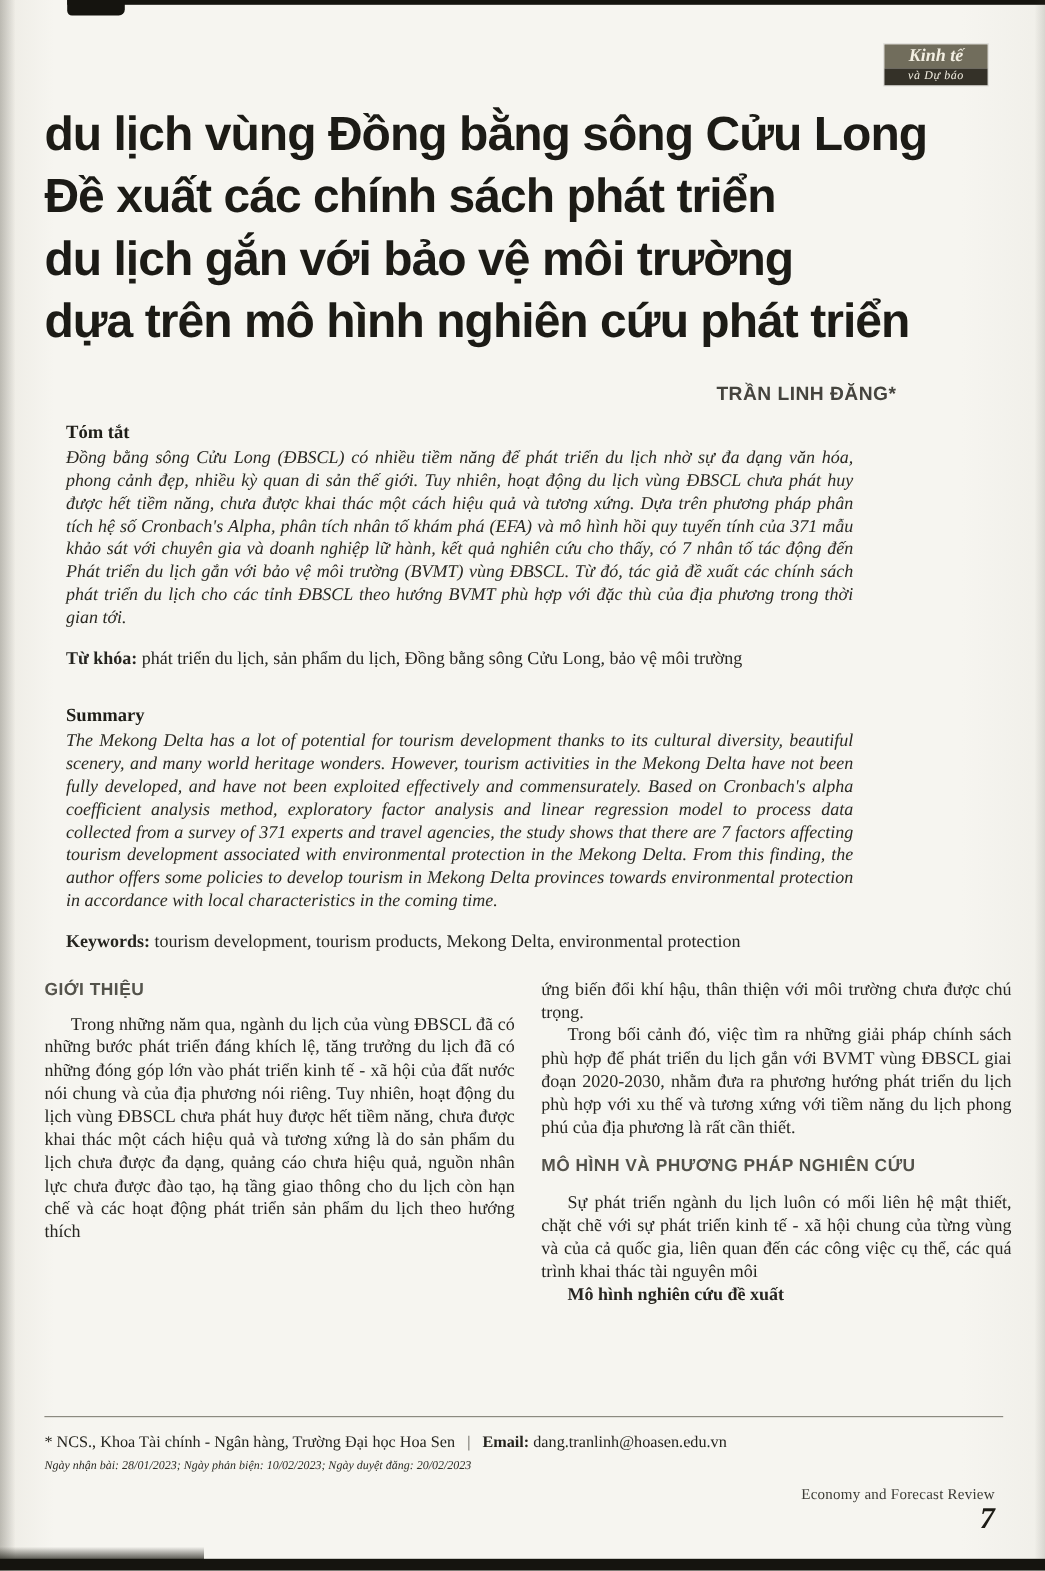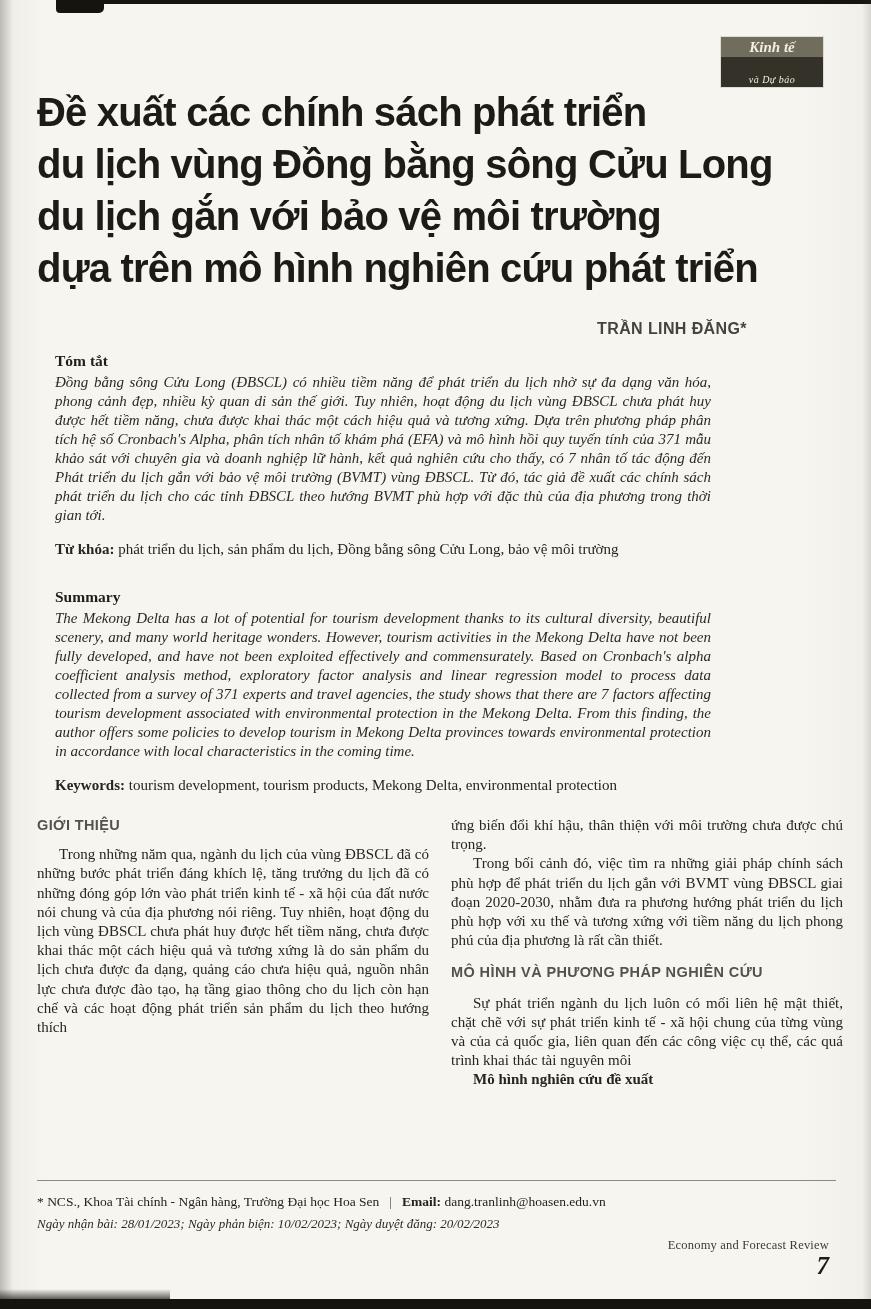--- a/index.html
+++ b/index.html
@@ -21,26 +21,26 @@
   .art-bottom-band { bottom: 0; left: 0; right: 0; height: 10px; }
   .art-bottom-left { bottom: 8px; left: 0; width: 170px; height: 12px;
     background: linear-gradient(to top, rgba(20,20,12,0.8), rgba(20,20,12,0)); }
   .art-left-edge { top: 0; bottom: 0; left: 0; width: 13px;
     background: linear-gradient(to right, rgba(60,58,48,0.28), rgba(60,58,48,0)); }
   .art-right-edge { top: 0; bottom: 0; right: 0; width: 9px;
     background: linear-gradient(to left, rgba(60,58,48,0.14), rgba(60,58,48,0)); }
 
   
   .badge {
-    position: absolute; top: 37px; right: 48px; width: 102px;
+    position: absolute; top: 37px; right: 48px; width: 86px;
     text-align: center; color: #f3efe2;
     box-shadow: 0 0 0 1px rgba(0,0,0,0.10);
   }
   .badge-top { background: #716d5c; font-size: 15px; font-weight: 700; font-style: italic; padding: 2px 4px 1px; }
-  .badge-bottom { background: #343128; font-size: 10px; font-style: italic; padding: 17px 4px 2px; letter-spacing: 0.5px; }
+  .badge-bottom { background: #343128; font-size: 10px; font-style: italic; padding: 1px 4px 2px; letter-spacing: 0.5px; }
 
   
   .title {
     margin: 86px 35px 0 37px;
     font-family: "Liberation Sans", sans-serif;
     font-weight: 700; font-size: 40px; line-height: 1.3;
     letter-spacing: -0.8px; color: #1c1b16;
   }
   .title span { display: block; }
   .author {
@@ -74,21 +74,21 @@
   .bold-sub { font-weight: 700; }
 
   
   .footnote {
     position: absolute; left: 37px; right: 35px; top: 1180px;
     border-top: 1px solid #8c8a80; padding-top: 13px; font-size: 13.5px;
   }
   .fn-line1 { color: #24231d; }
   .fn-sep { margin: 0 10px; color: #55544c; }
   .fn-email-label { font-weight: 700; }
-  .fn-line2 { font-style: italic; margin-top: 6px; font-size: 13px; color: #2a2922; }
+  .fn-line2 { font-style: italic; margin-top: 6px; font-size: 10px; color: #2a2922; }
 
   
   .page-footer {
     position: absolute; left: 37px; right: 42px; top: 1238px;
     display: flex; justify-content: space-between; align-items: flex-end; height: 28px; flex-direction: column;
   }
   .journal-name { font-size: 12.5px; color: #3c3b34; letter-spacing: 0.2px; }
   .page-number { font-size: 25px; font-weight: 700; font-style: italic; color: #1d1c16; line-height: 1; }
 </style>
 </head>
@@ -102,22 +102,22 @@
   <div class="art-right-edge" style="position:absolute;"></div>
   <div class="art-bottom-left" style="position:absolute;"></div>
   <div class="art art-bottom-band"></div>
 
   <div class="badge">
     <div class="badge-top">Kinh tế</div>
     <div class="badge-bottom">và Dự báo</div>
   </div>
 
   <h1 class="title">
+    <span>du lịch vùng Đồng bằng sông Cửu Long</span>
     <span>Đề xuất các chính sách phát triển</span>
-    <span>du lịch vùng Đồng bằng sông Cửu Long</span>
     <span>du lịch gắn với bảo vệ môi trường</span>
     <span>dựa trên mô hình nghiên cứu phát triển</span>
   </h1>
 
   <div class="author">TRẦN LINH ĐĂNG*</div>
 
   <div class="abstract-block">
     <div class="block-heading">Tóm tắt</div>
     <p class="abs-body">Đồng bằng sông Cửu Long (ĐBSCL) có nhiều tiềm năng để phát triển du lịch nhờ sự đa dạng văn hóa, phong cảnh đẹp, nhiều kỳ quan di sản thế giới. Tuy nhiên, hoạt động du lịch vùng ĐBSCL chưa phát huy được hết tiềm năng, chưa được khai thác một cách hiệu quả và tương xứng. Dựa trên phương pháp phân tích hệ số Cronbach's Alpha, phân tích nhân tố khám phá (EFA) và mô hình hồi quy tuyến tính của 371 mẫu khảo sát với chuyên gia và doanh nghiệp lữ hành, kết quả nghiên cứu cho thấy, có 7 nhân tố tác động đến Phát triển du lịch gắn với bảo vệ môi trường (BVMT) vùng ĐBSCL. Từ đó, tác giả đề xuất các chính sách phát triển du lịch cho các tỉnh ĐBSCL theo hướng BVMT phù hợp với đặc thù của địa phương trong thời gian tới.</p>
     <p class="keywords-line"><span class="kw-label">Từ khóa:</span><span class="kw-text"> phát triển du lịch, sản phẩm du lịch, Đồng bằng sông Cửu Long, bảo vệ môi trường</span></p>

